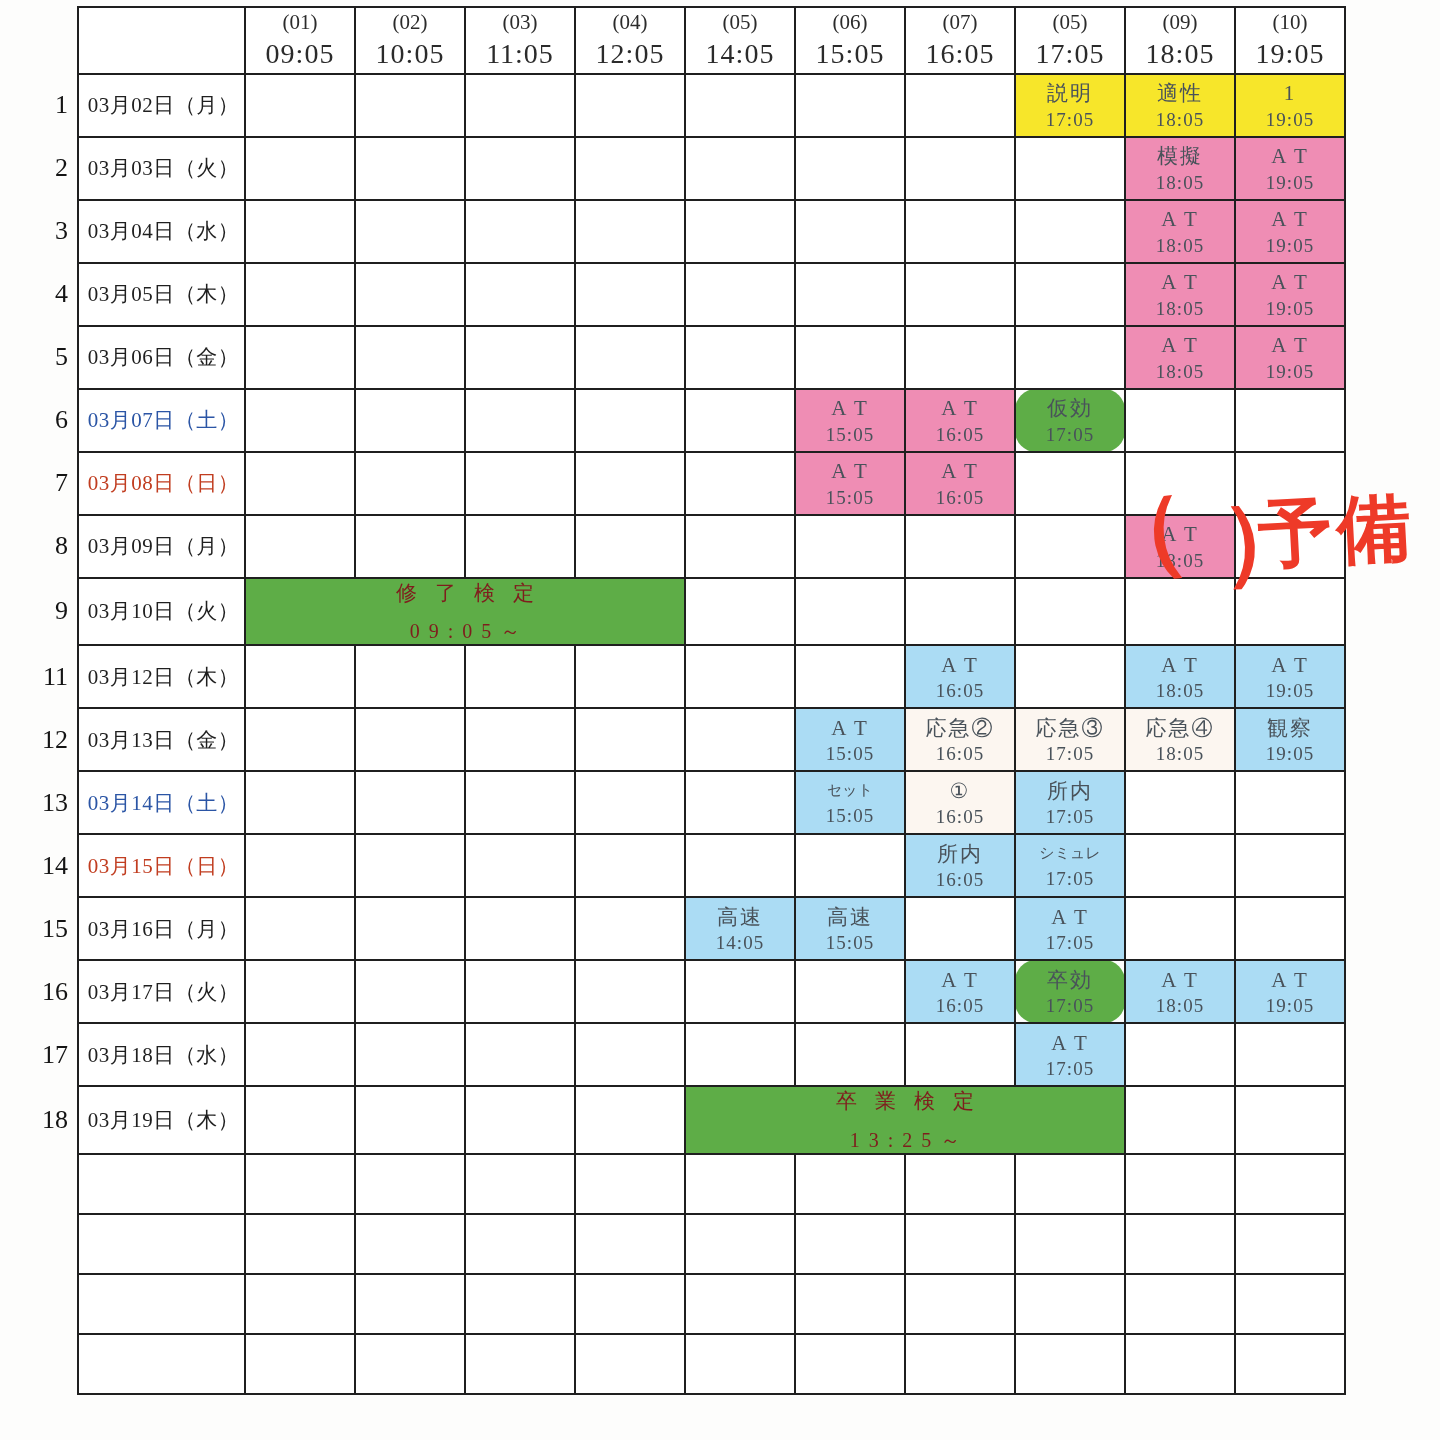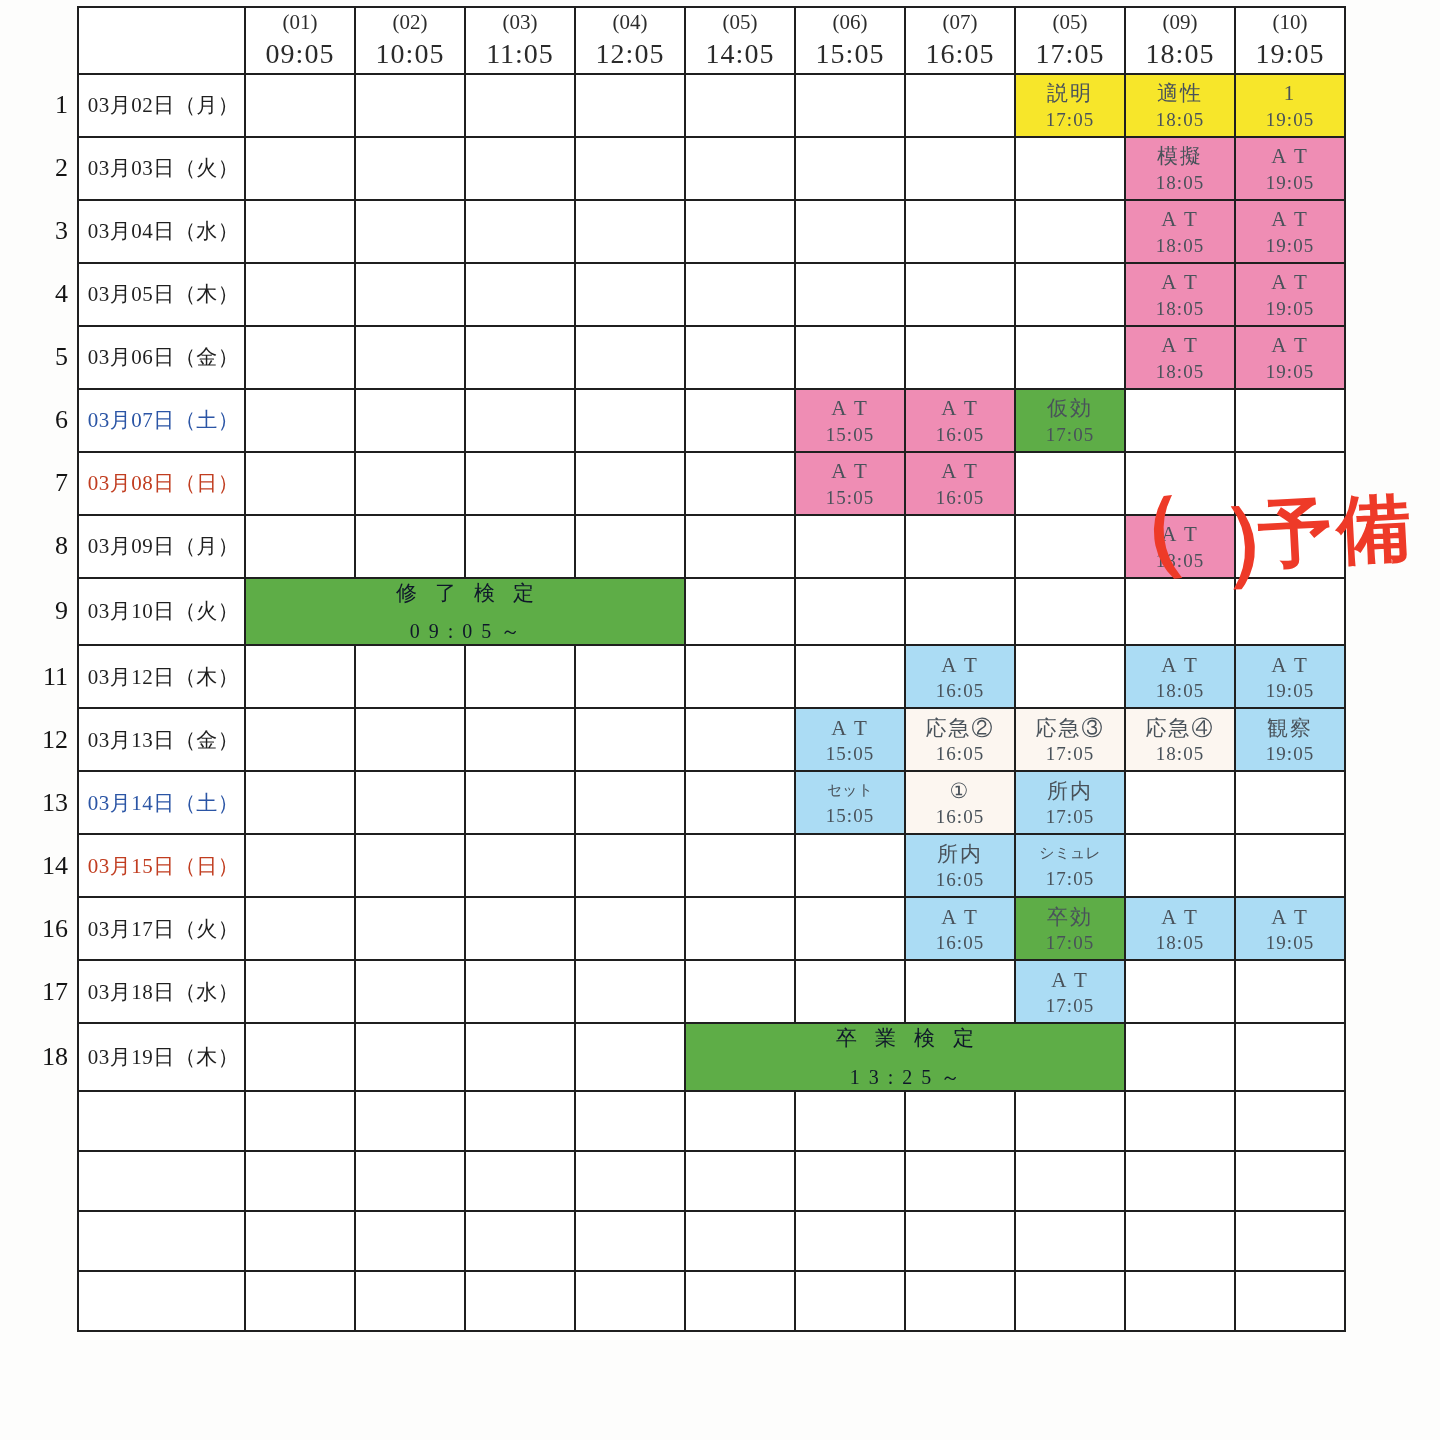--- a/index.html
+++ b/index.html
@@ -27,24 +27,24 @@
   .head-num{font-size:21px;line-height:1.35;}
   .head-time{font-size:28px;line-height:1.3;letter-spacing:1px;}
   td.date-cell{text-align:center;padding-left:4px;font-size:21px;letter-spacing:0.5px;}
   .d-black{color:var(--date_black);} .d-blue{color:var(--date_blue);} .d-red{color:var(--date_red);}
   td.slot-cell{color:var(--cell_text);}
   .cell-label{font-size:21px;line-height:1.35;letter-spacing:2px;}
   .cell-label.small{font-size:15px;letter-spacing:0;line-height:1.8;}
   .cell-time{font-size:19px;line-height:1.25;letter-spacing:1px;}
   .bg-yellow{background:var(--yellow);color:#45412a;}
   .bg-pink{background:var(--pink);color:#5d4a58;}
-  .bg-green{background:var(--green);color:#2f4631;}
+  .bg-green{background:var(--green);color:#2f4631;border-radius:21px;}
   .bg-blue{background:var(--blue);color:#3d5870;}
   .bg-cream{background:var(--cream);color:#42464d;}
-  td.band-cell{background:var(--green);color:#0f172a;}
+  td.band-cell{background:var(--green);color:#7f1d1d;}
   .band-label{font-size:21px;line-height:1.4;letter-spacing:18px;text-indent:18px;}
   .band-time{font-size:20px;line-height:1.3;letter-spacing:9px;text-indent:9px;margin-top:10px;}
   .annotation-layer span{position:absolute;color:var(--annotation_red);font-weight:700;line-height:1;display:block;}
   .paren-open{left:1094px;top:486px;font-size:94px;transform:rotate(-7deg);}
   .paren-close{left:1220px;top:492px;font-size:94px;transform:rotate(-2deg);}
   .yobi-text{left:1258px;top:494px;font-size:74px;letter-spacing:5px;transform:rotate(-3deg);}
 </style>
 </head>
 <body>
 
@@ -377,20 +377,43 @@
             <div class="cell-time">16:05</div>
           </td>
           <td class="slot-cell bg-blue">
             <div class="cell-label small">シミュレ</div>
             <div class="cell-time">17:05</div>
           </td>
           <td class="slot-cell"></td>
           <td class="slot-cell"></td>
         </tr>
         <tr class="data-row">
+          <td class="num-cell">15</td>
+          <td class="date-cell d-black">03月16日（月）</td>
+          <td class="slot-cell"></td>
+          <td class="slot-cell"></td>
+          <td class="slot-cell"></td>
+          <td class="slot-cell"></td>
+          <td class="slot-cell bg-blue">
+            <div class="cell-label">高速</div>
+            <div class="cell-time">14:05</div>
+          </td>
+          <td class="slot-cell bg-blue">
+            <div class="cell-label">高速</div>
+            <div class="cell-time">15:05</div>
+          </td>
+          <td class="slot-cell"></td>
+          <td class="slot-cell bg-blue">
+            <div class="cell-label">A T</div>
+            <div class="cell-time">17:05</div>
+          </td>
+          <td class="slot-cell"></td>
+          <td class="slot-cell"></td>
+        </tr>
+        <tr class="data-row">
           <td class="num-cell">16</td>
           <td class="date-cell d-black">03月17日（火）</td>
           <td class="slot-cell"></td>
           <td class="slot-cell"></td>
           <td class="slot-cell"></td>
           <td class="slot-cell"></td>
           <td class="slot-cell"></td>
           <td class="slot-cell"></td>
           <td class="slot-cell bg-blue">
             <div class="cell-label">A T</div>

